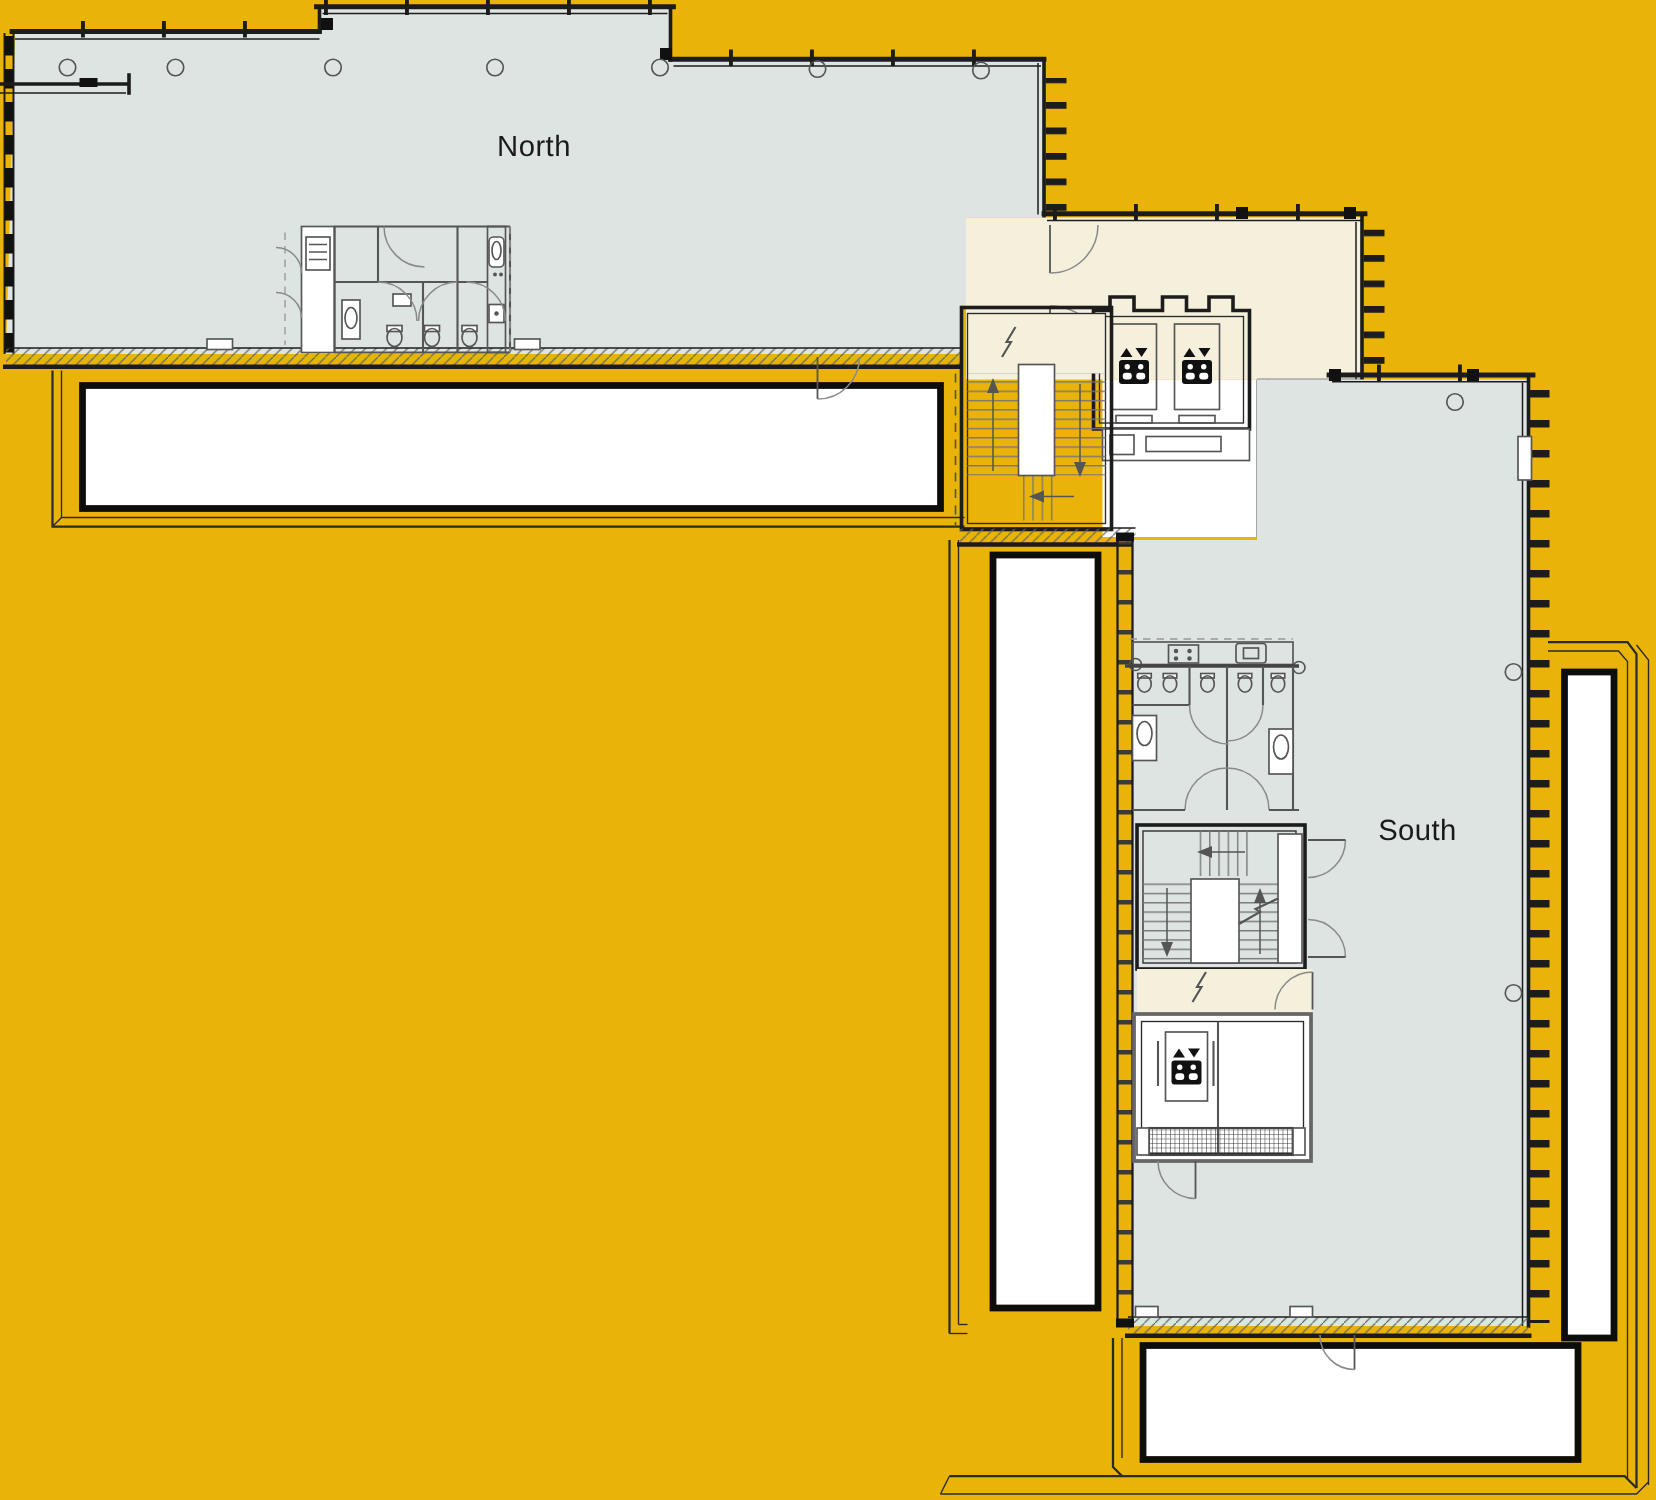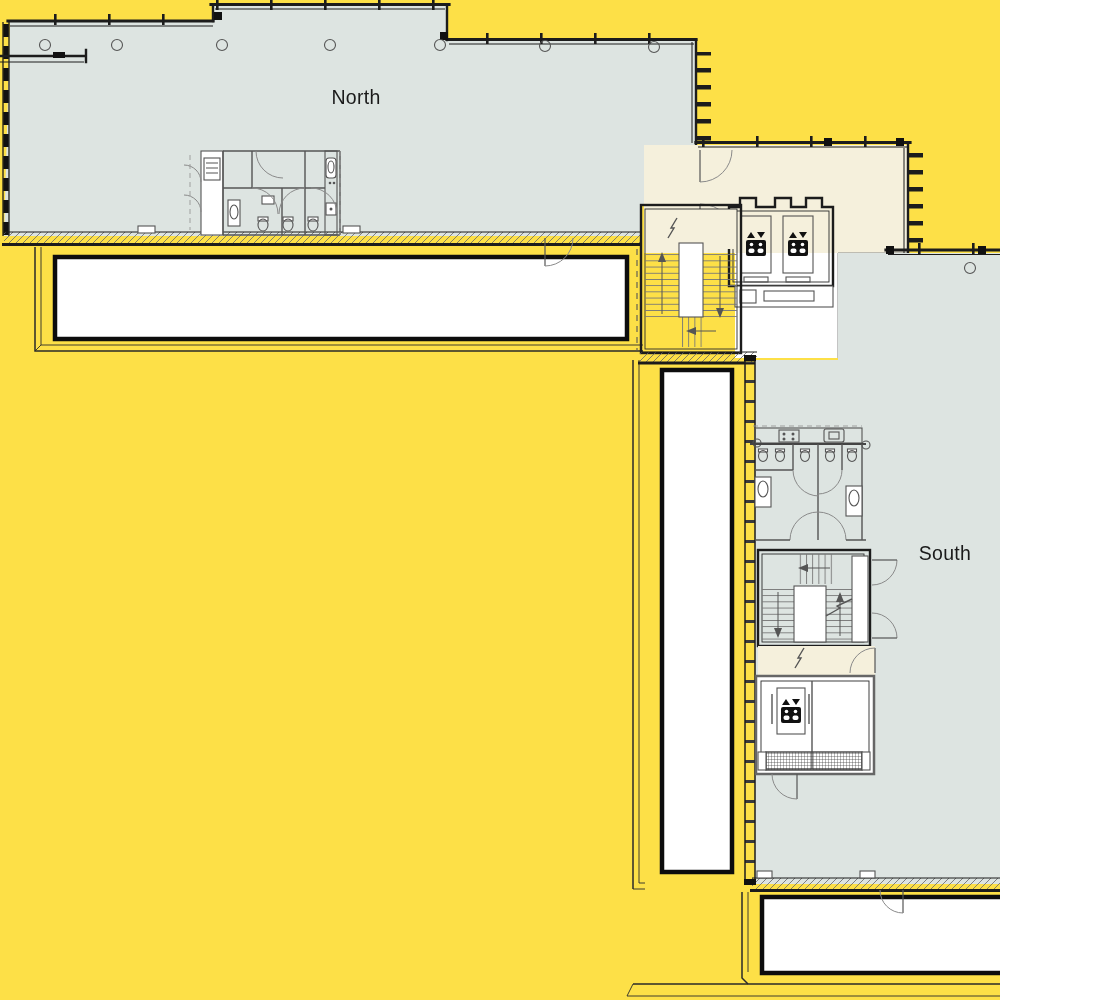--- a/index.html
+++ b/index.html
@@ -1,16 +1,16 @@
 <!DOCTYPE html>
 <html><head>
 <meta charset="utf-8">
 <style>
   html,body{margin:0;padding:0;background:#fff}
-  .stage{position:relative;width:1000px;height:1000px;background:#fde047;overflow:hidden}
+  .stage{position:relative;width:1104px;height:1000px;background:#eab308;overflow:hidden}
   svg{display:block}
   .wall3{stroke:#1c1c1c;stroke-width:3.2;fill:none;stroke-linecap:square}
   .wall2{stroke:#1c1c1c;stroke-width:2.4;fill:none;stroke-linecap:square}
   .thin{stroke:#1c1c1c;stroke-width:1;fill:none}
   .med{stroke:#555;stroke-width:1.4;fill:none}
   .fix{stroke:#555;stroke-width:1.1;fill:#fff}
   .fixn{stroke:#555;stroke-width:1.1;fill:none}
   .door{stroke:#8a8a8a;stroke-width:1;fill:none}
   .leaf{stroke:#555;stroke-width:1.2;fill:none}
   .rail{stroke:#2a2a2a;stroke-width:1.5;fill:none}

